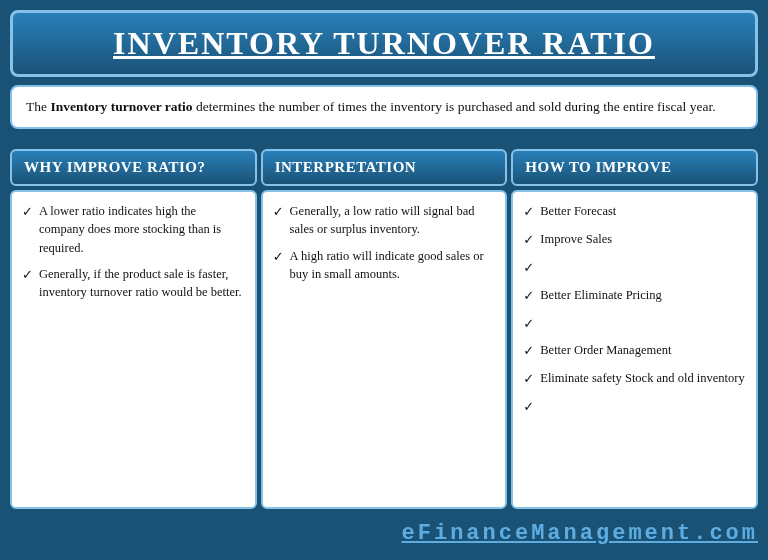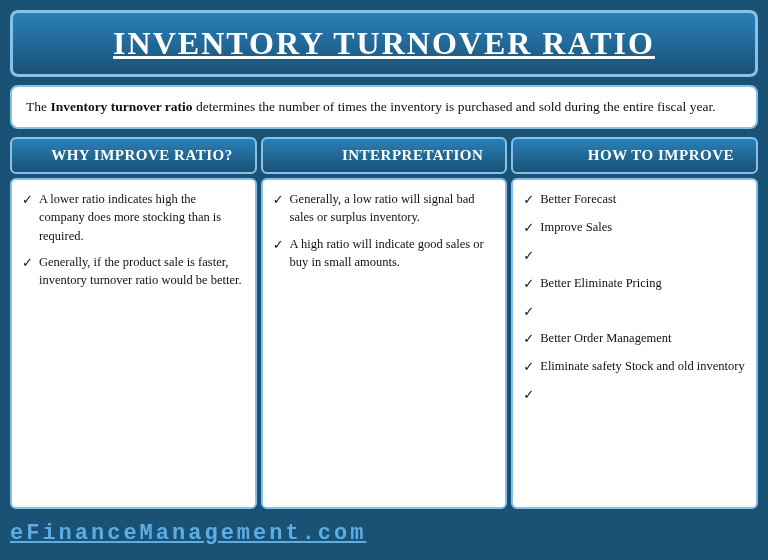--- a/index.html
+++ b/index.html
@@ -34,21 +34,21 @@
       font-family: Georgia, serif;
     }
 
     
     .definition-box {
       background: white;
       border: 2px solid #85c1e9;
       border-radius: 8px;
       width: 100%;
       padding: 10px 14px;
-      margin-bottom: 8px;
+      margin-bottom: 20px;
       font-size: 13.5px;
       color: #111;
       line-height: 1.5;
     }
 
     
     .columns-wrapper {
       width: 100%;
       display: flex;
       flex-direction: column;
@@ -60,22 +60,22 @@
       width: 100%;
       gap: 4px;
       margin-bottom: 4px;
     }
 
     .col-header {
       flex: 1;
       background: linear-gradient(to bottom, #2980b9, #1a5276);
       border: 2px solid #85c1e9;
       border-radius: 6px;
-      text-align: right;
-      padding: 8px 22px;
+      text-align: left;
+      padding: 8px 12px;
       color: white;
       font-size: 15px;
       font-weight: bold;
       font-family: Georgia, serif;
       letter-spacing: 0.5px;
     }
 
     .col-bodies {
       display: flex;
       width: 100%;
@@ -107,21 +107,21 @@
       flex-shrink: 0;
     }
     .check-item .text {
       flex: 1;
     }
 
     
     .footer {
       width: 100%;
       background: #1a5276;
-      text-align: left;
+      text-align: right;
       padding: 6px 0 4px 0;
       margin-top: 6px;
     }
     .footer-text {
       font-family: 'Courier New', Courier, monospace;
       font-size: 22px;
       font-weight: bold;
       color: #5dade2;
       letter-spacing: 3px;
       text-decoration: underline;

